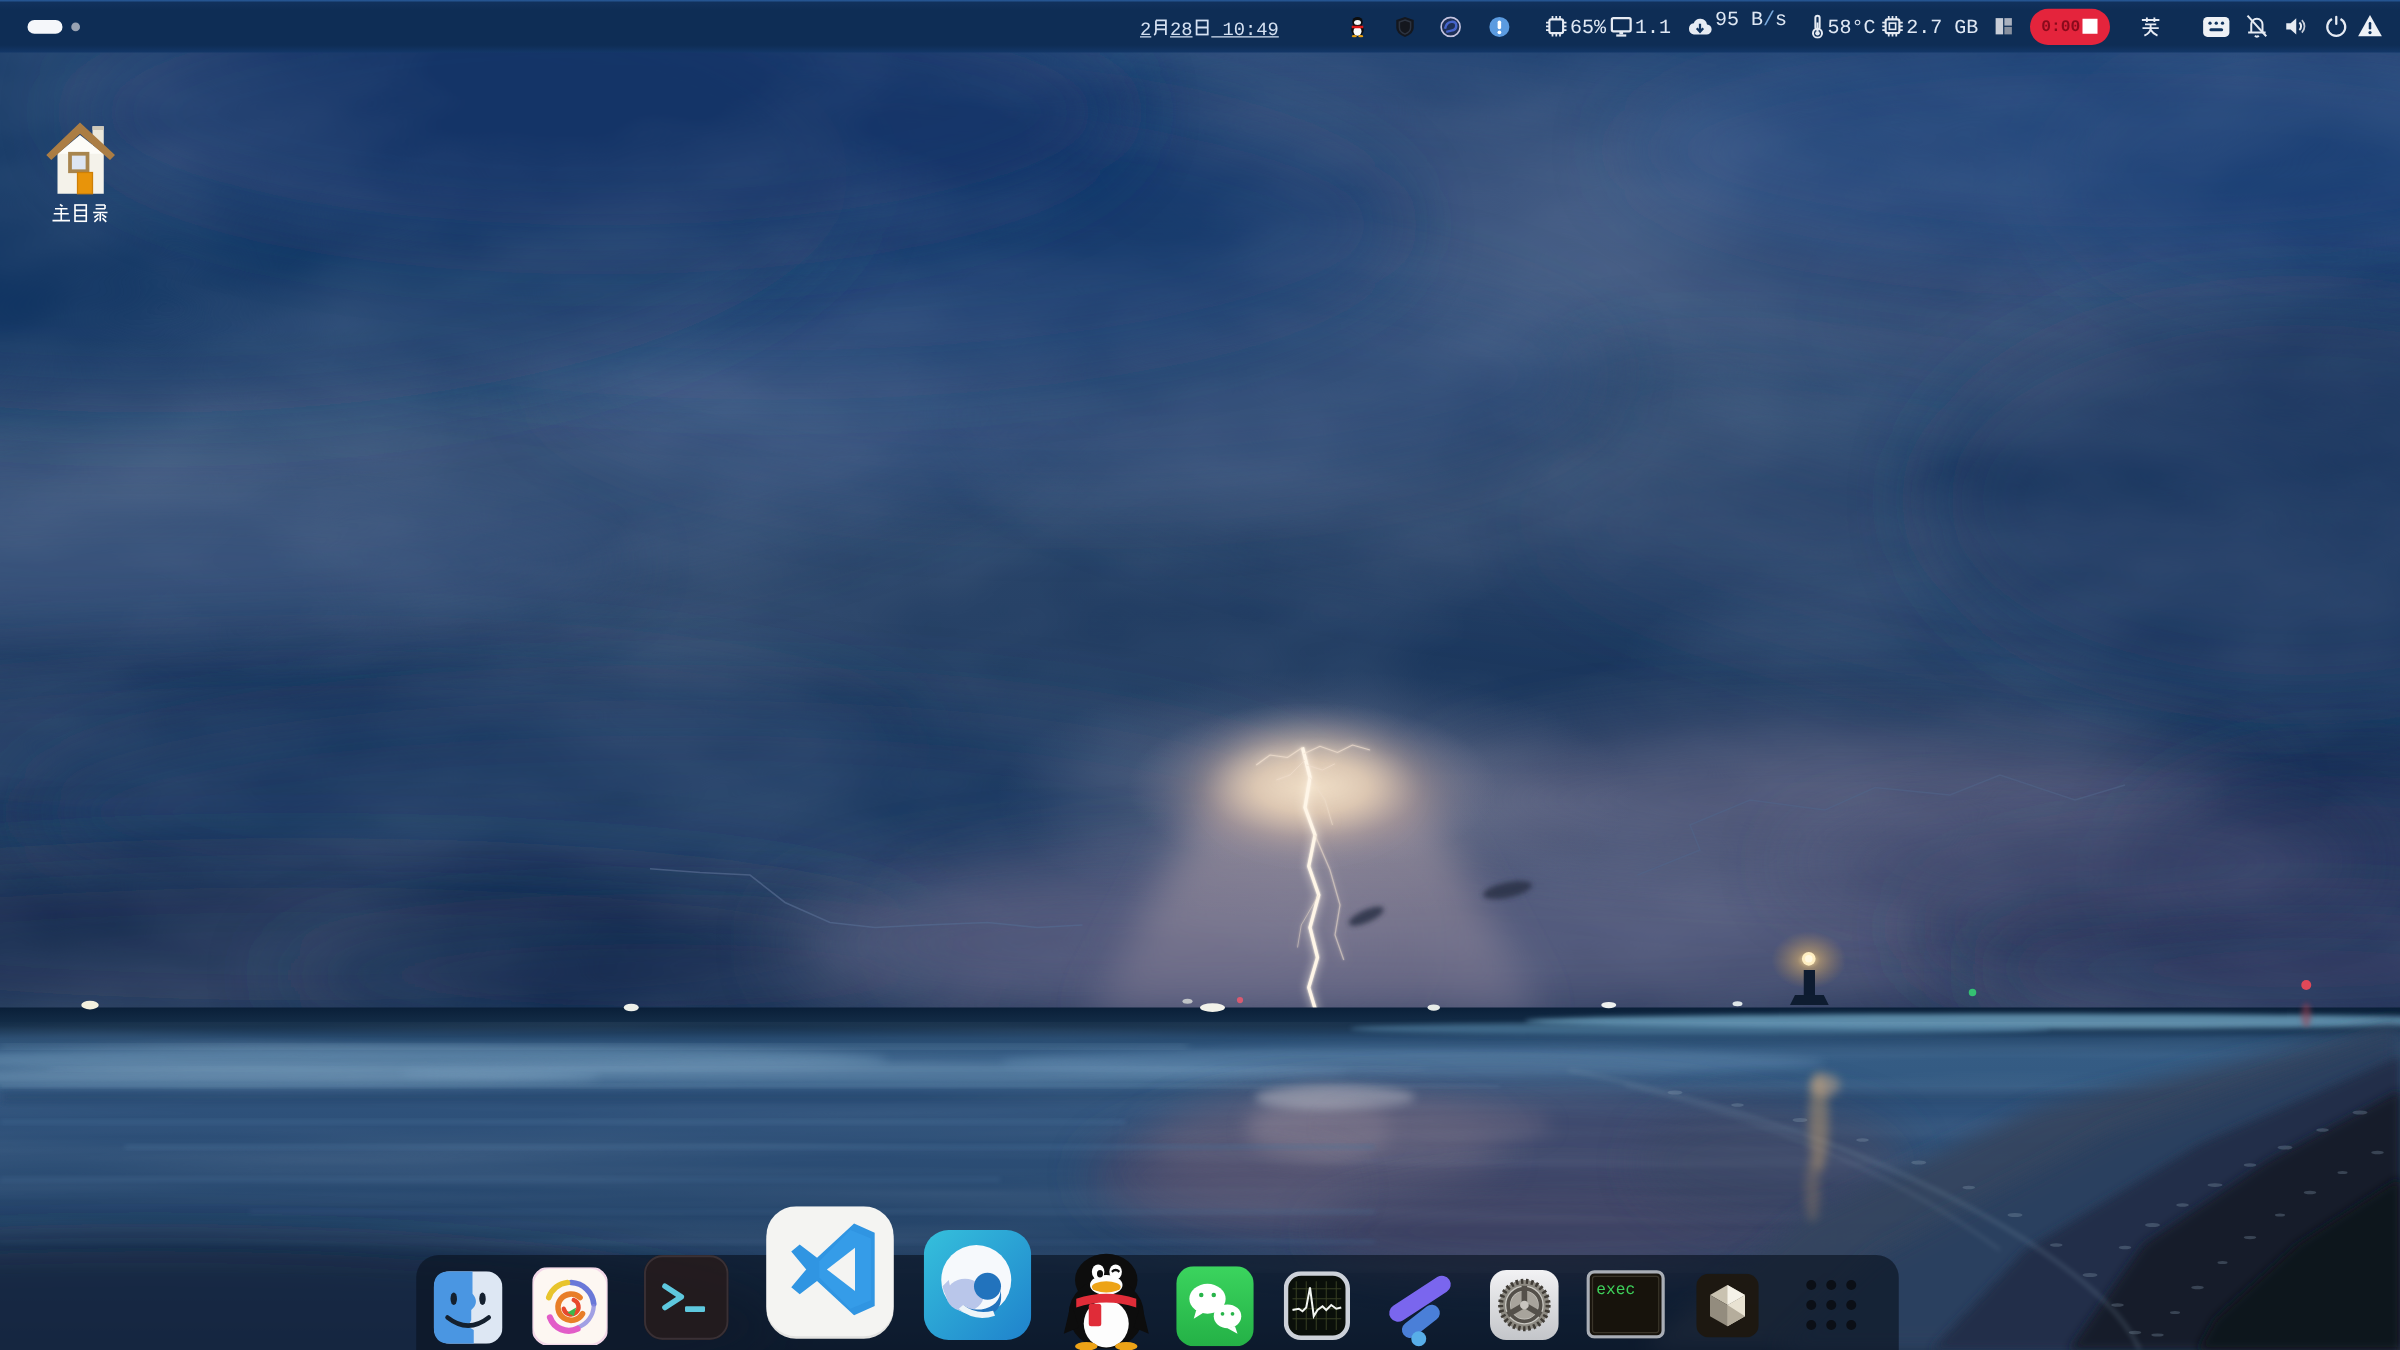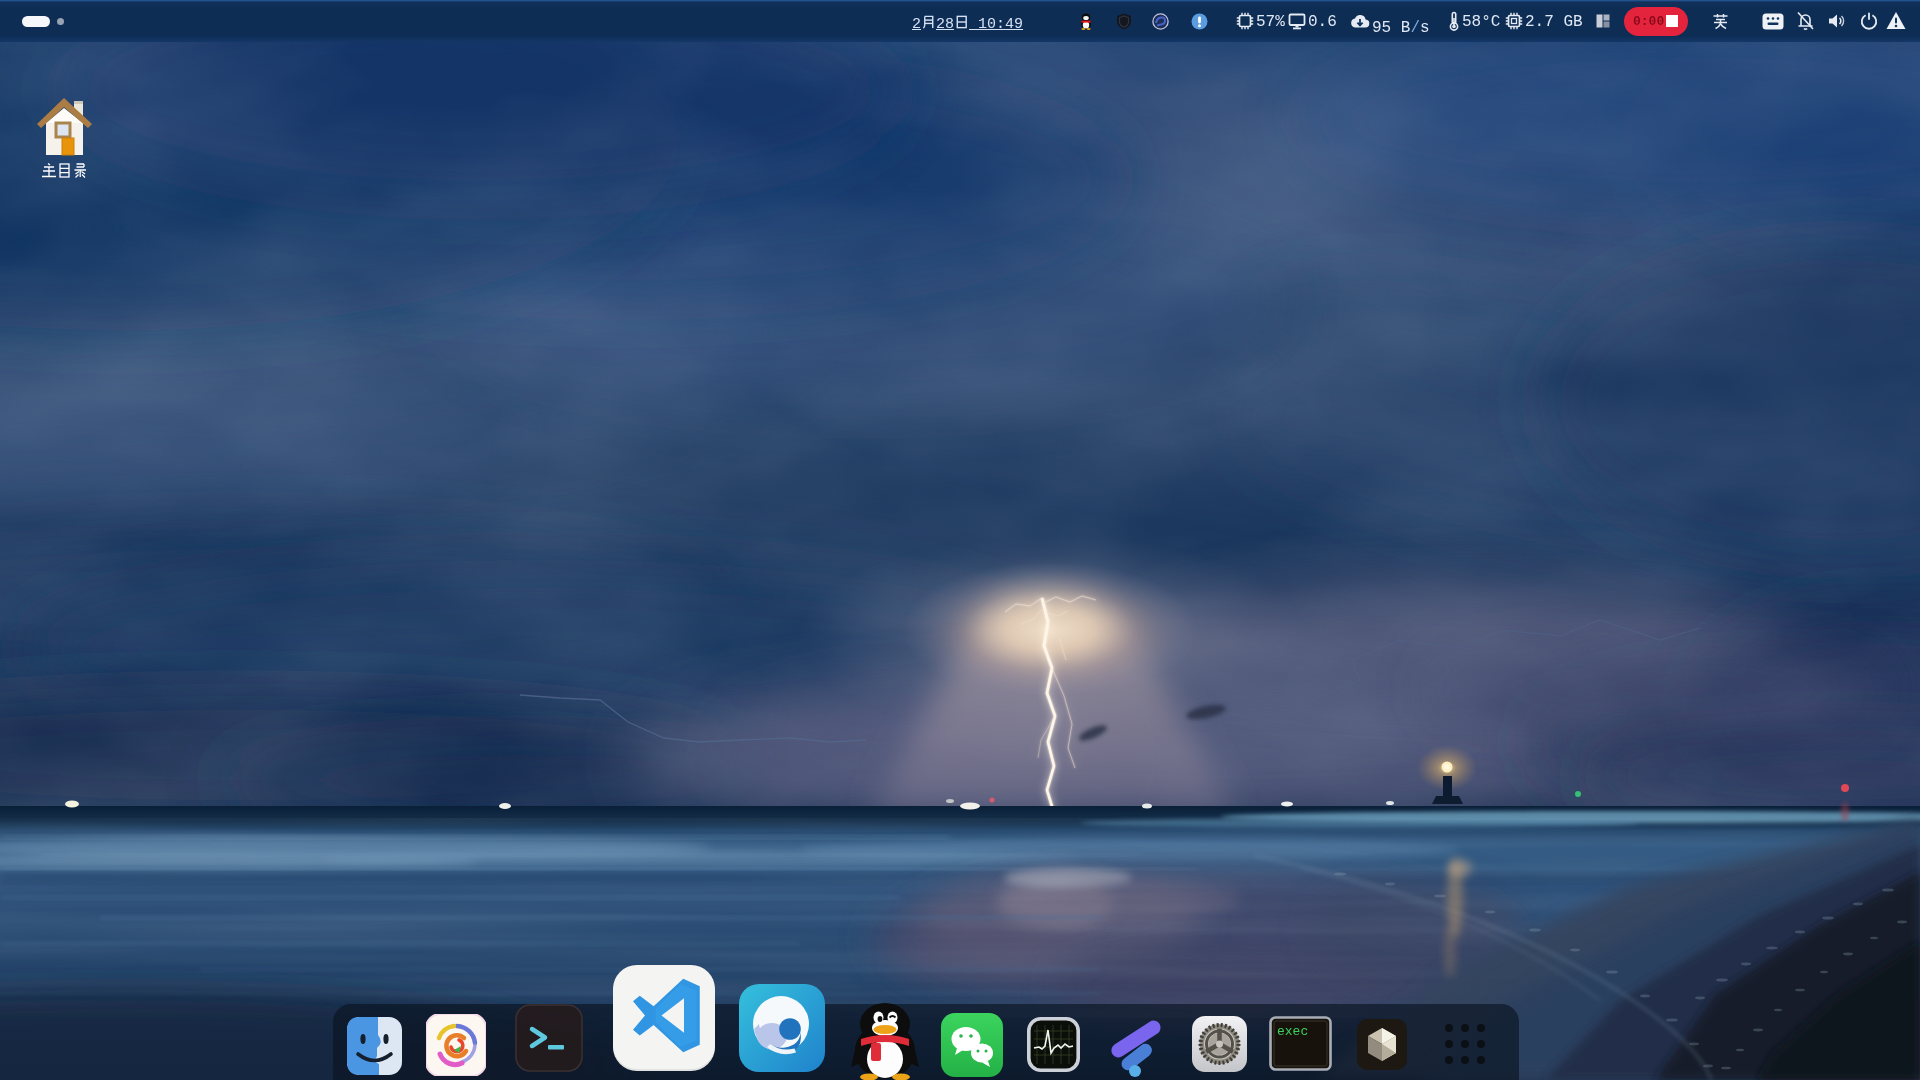--- a/index.html
+++ b/index.html
@@ -285,34 +285,34 @@
     <rect x="7.1" y="3.4" width="2.8" height="7" rx="1.4" fill="#ffffff"></rect>
     <circle cx="8.5" cy="12.8" r="1.5" fill="#ffffff"></circle>
   </svg>
 
   <svg class="tb" style="left:1236px;top:12px" width="18" height="18" viewBox="0 0 18 18">
     <rect x="3.5" y="3.5" width="11" height="11" rx="1.5" fill="none" stroke="#e6ebf3" stroke-width="1.7"></rect>
     <g stroke="#e6ebf3" stroke-width="1.4">
       <path d="M6,3.5 V0.8 M9,3.5 V0.8 M12,3.5 V0.8 M6,14.5 V17.2 M9,14.5 V17.2 M12,14.5 V17.2 M3.5,6 H0.8 M3.5,9 H0.8 M3.5,12 H0.8 M14.5,6 H17.2 M14.5,9 H17.2 M14.5,12 H17.2"></path>
     </g>
   </svg>
-  <div class="tb mono" style="left:1256px;top:13px">57%</div>
+  <div class="tb mono" style="left:1256px;top:13px">65%</div>
 
   <svg class="tb" style="left:1288px;top:13px" width="18" height="17" viewBox="0 0 18 17">
     <rect x="1.5" y="1.5" width="15" height="10.5" rx="1.2" fill="none" stroke="#e6ebf3" stroke-width="1.8"></rect>
     <rect x="7.5" y="12" width="3" height="2.5" fill="#e6ebf3"></rect>
     <rect x="5" y="14.5" width="8" height="1.8" fill="#e6ebf3"></rect>
   </svg>
-  <div class="tb mono" style="left:1308px;top:13px">0.6</div>
+  <div class="tb mono" style="left:1308px;top:13px">1.1</div>
 
   <svg class="tb" style="left:1350px;top:13px" width="20" height="16" viewBox="0 0 20 16">
     <path d="M5,14.5 A4.5,4.5 0 0 1 5,5.6 A5.5,5.5 0 0 1 15.6,6.5 A4,4 0 0 1 15,14.5 Z" fill="#e6ebf3"></path>
     <path d="M10,6 V12 M7.4,9.6 L10,12.4 L12.6,9.6" stroke="#10335e" stroke-width="1.8" fill="none"></path>
   </svg>
-  <div class="tb mono" style="left:1372px;top:19px">95 <span style="color:#dfe8f4">B</span><span style="color:#79aade">/</span><span style="color:#dfe8f4">s</span></div>
+  <div class="tb mono" style="left:1372px;top:7px">95 <span style="color:#dfe8f4">B</span><span style="color:#79aade">/</span><span style="color:#dfe8f4">s</span></div>
 
   <svg class="tb" style="left:1448px;top:11px" width="12" height="20" viewBox="0 0 12 20">
     <rect x="4.3" y="1.5" width="3.4" height="11" rx="1.7" fill="none" stroke="#e6ebf3" stroke-width="1.6"></rect>
     <circle cx="6" cy="15.5" r="3.6" fill="none" stroke="#e6ebf3" stroke-width="1.6"></circle>
     <circle cx="6" cy="15.5" r="1.8" fill="#e6ebf3"></circle>
     <rect x="5.2" y="7" width="1.6" height="7" fill="#e6ebf3"></rect>
   </svg>
   <div class="tb mono" style="left:1462px;top:13px">58°C</div>
 
   <svg class="tb" style="left:1505px;top:12px" width="18" height="18" viewBox="0 0 18 18">

